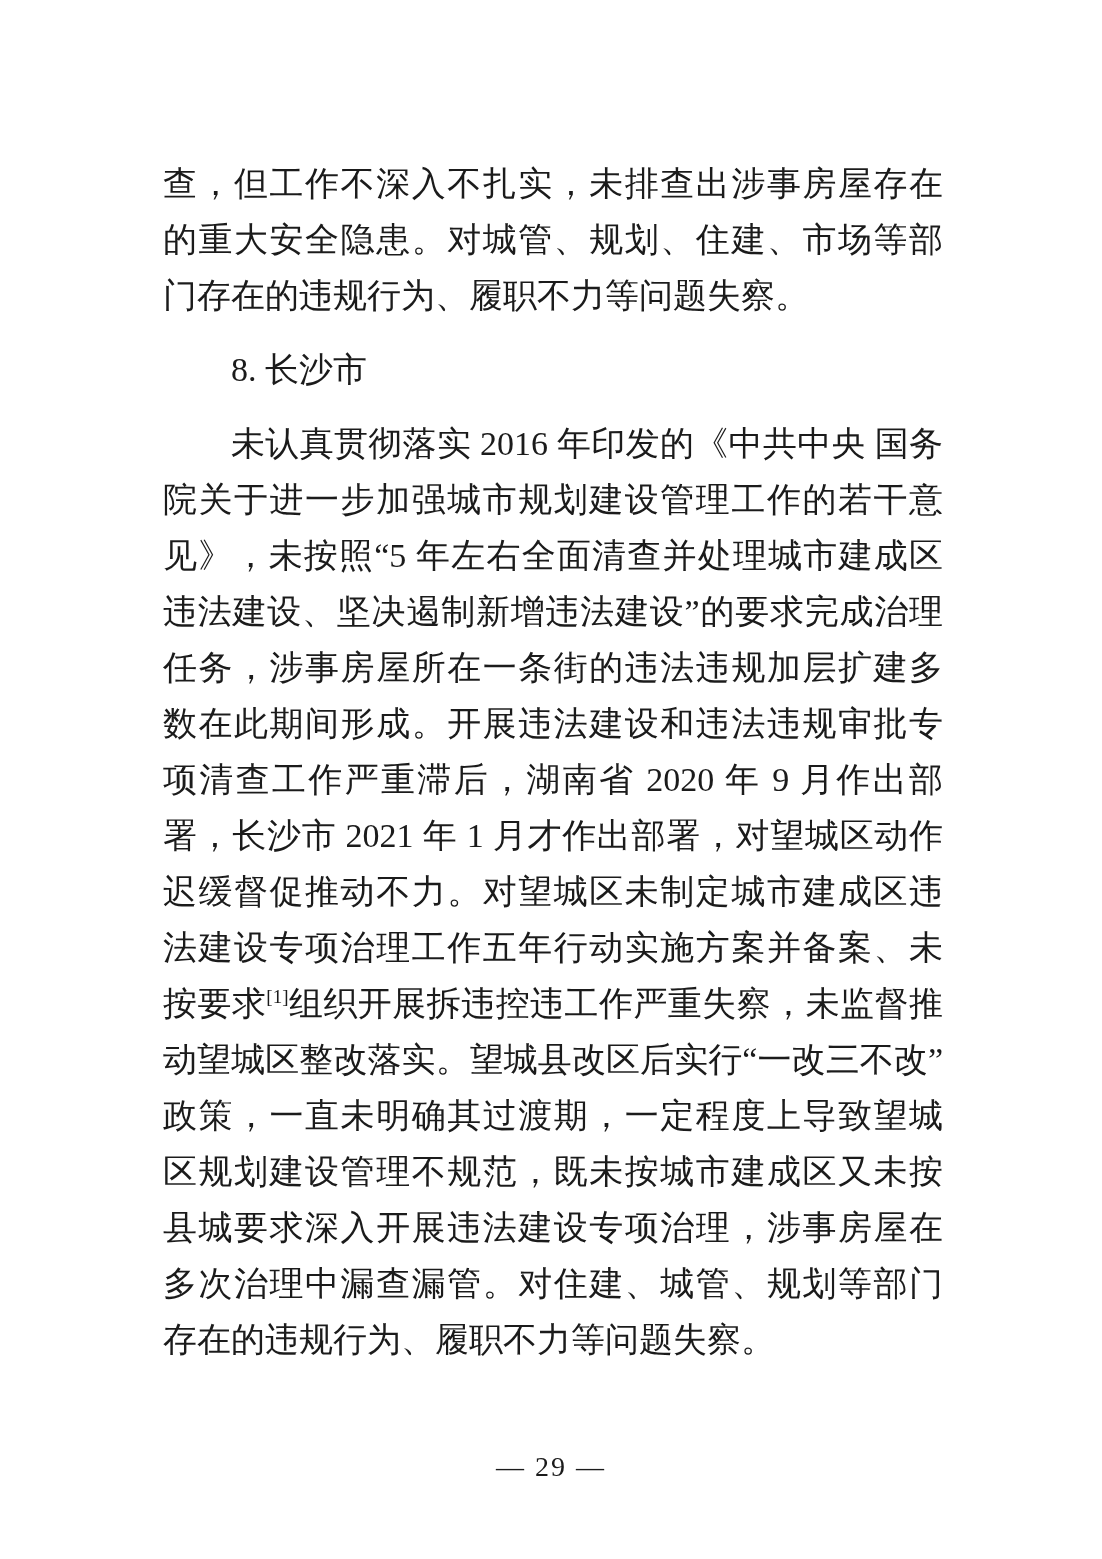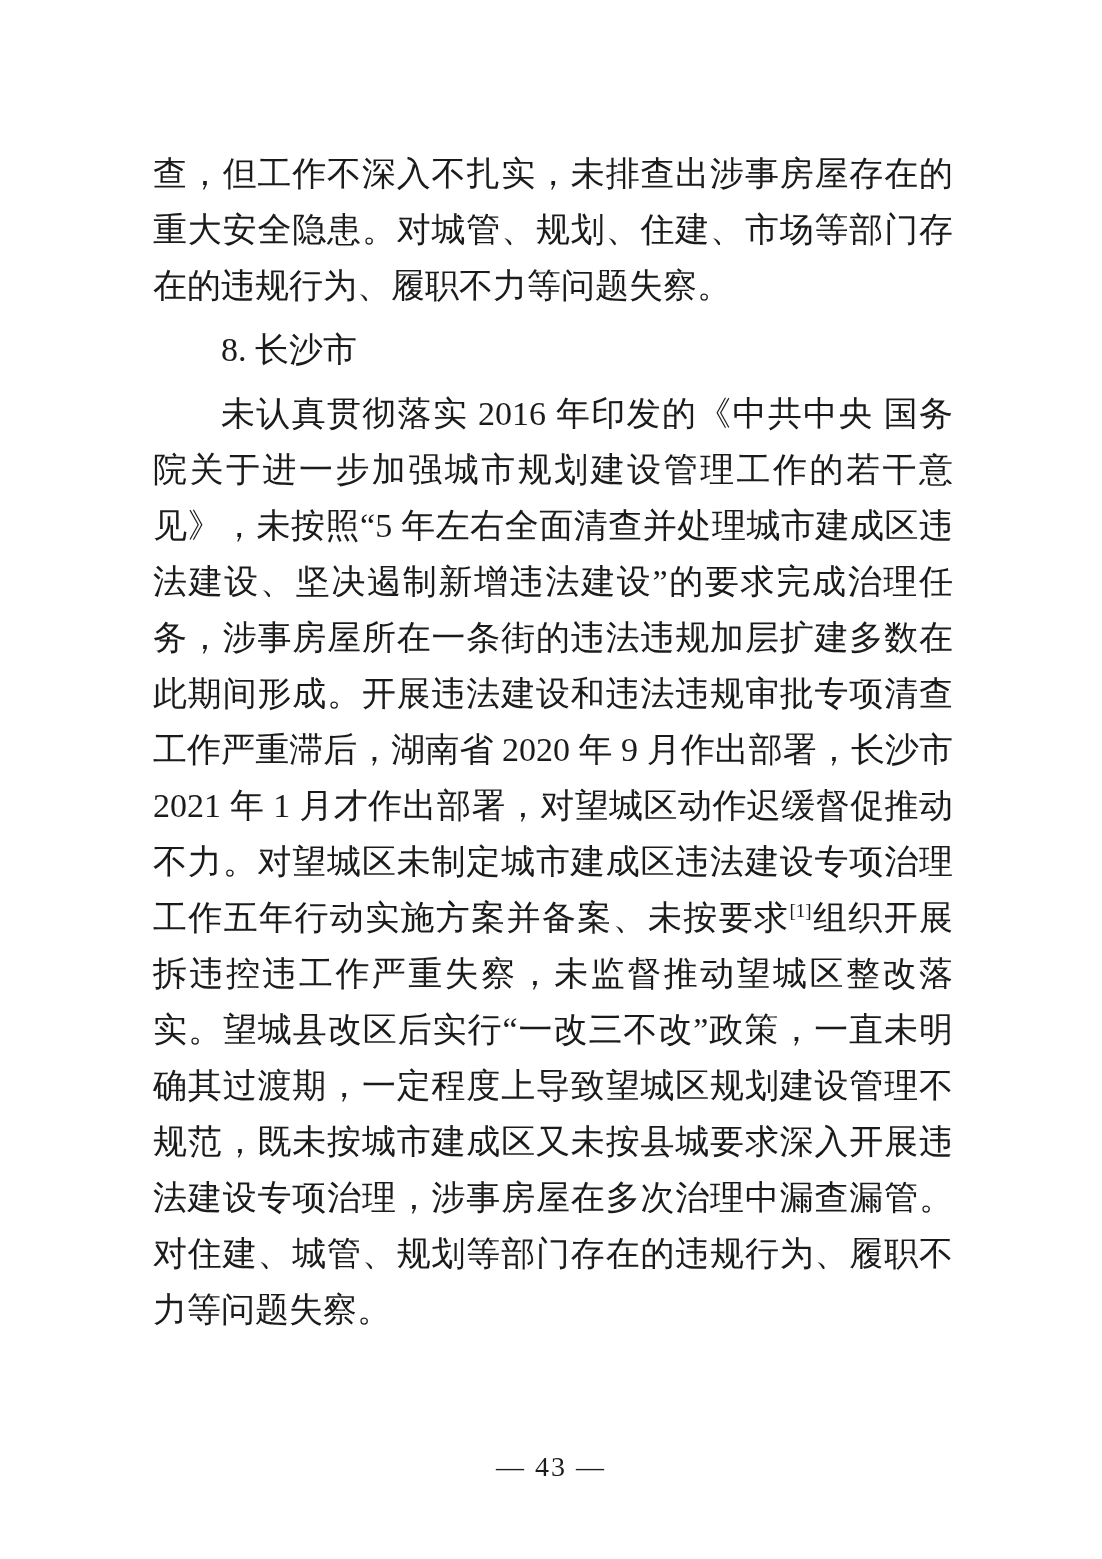--- a/index.html
+++ b/index.html
@@ -16,21 +16,21 @@
     font-family: "Liberation Serif", "DejaVu Serif", serif;
     overflow: hidden;
   }
   .body-text {
     position: absolute;
     left: 145px;
     top: 138px;
     width: 816px;
   }
   .para {
-    margin: 8px;
+    margin: 18px;
     font-size: 34px;
     line-height: 56px;
     text-align: justify;
     text-justify: inter-ideograph;
     word-break: break-all;
   }
   .para.indent {
     text-indent: 2em;
   }
   sup.ref {
@@ -81,16 +81,16 @@
   <div class="body-text">
     <p class="para">查，但工作不深入不扎实，未排查出涉事房屋存在的重大安全隐患。对城管、规划、住建、市场等部门存在的违规行为、履职不力等问题失察。</p>
 
     <p class="para indent">8. 长沙市</p>
 
     <p class="para indent"><span>未认真贯彻落实 2016 年印发的《中共中央 国务院关于进一步加强城市规划建设管理工作的若干意见》，未按照“5 年左右全面清查并处理城市建成区违法建设、坚决遏制新增违法建设”的要求完成治理任务，涉事房屋所在一条街的违法违规加层扩建多数在此期间形成。开展违法建设和违法违规审批专项清查工作严重滞后，湖南省 2020 年 9 月作出部署，长沙市 2021 年 1 月才作出部署，对望城区动作迟缓督促推动不力。对望城区未制定城市建成区违法建设专项治理工作五年行动实施方案并备案、未按要求</span><sup class="ref">[1]</sup><span>组织开展拆违控违工作严重失察，未监督推动望城区整改落实。望城县改区后实行“一改三不改”政策，一直未明确其过渡期，一定程度上导致望城区规划建设管理不规范，既未按城市建成区又未按县城要求深入开展违法建设专项治理，涉事房屋在多次治理中漏查漏管。对住建、城管、规划等部门存在的违规行为、履职不力等问题失察。</span></p>
   </div>
 
 
   <div class="page-footer">
-    <span class="page-number">— 43 —</span>
+    <span class="page-number">— 29 —</span>
   </div>
 
 </div>
 
 </body></html>

